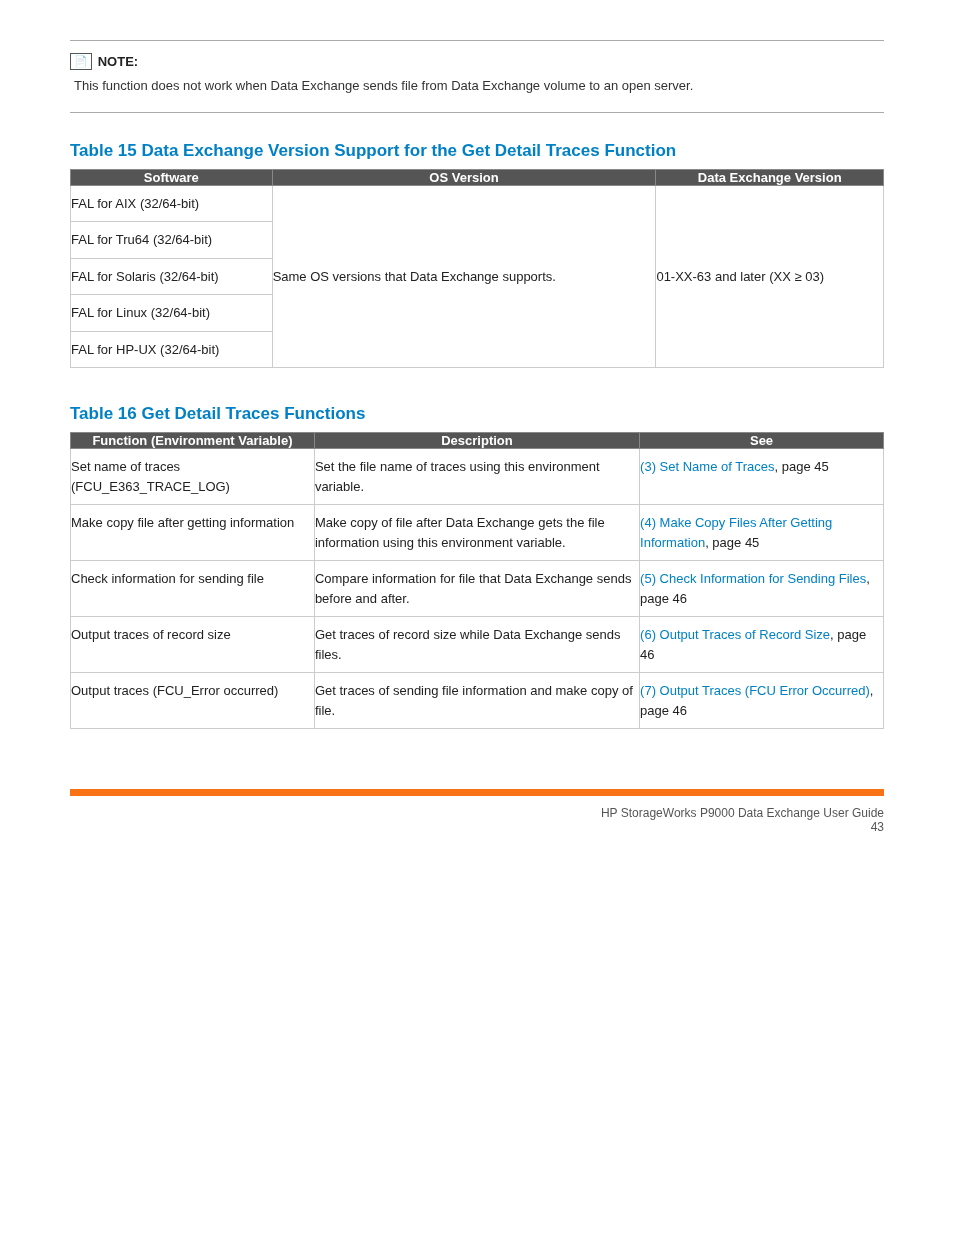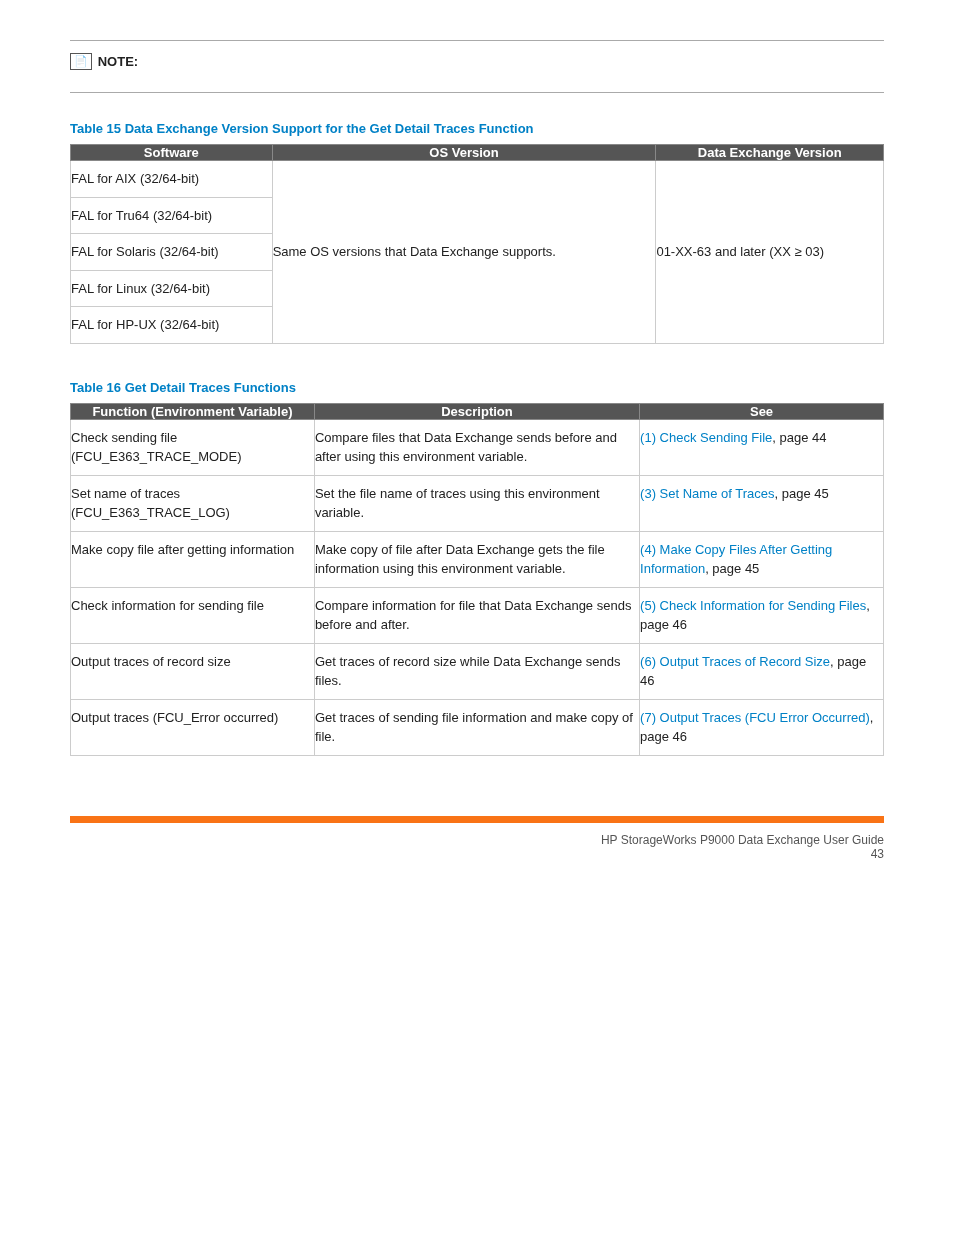--- a/index.html
+++ b/index.html
@@ -41,21 +41,21 @@
     .note-text {
       margin-left: 4px;
       line-height: 1.5;
       color: #333;
     }
 
     
     .table-title {
       color: #0081c6;
       font-weight: bold;
-      font-size: 13px;
+      font-size: 17px;
       margin-bottom: 8px;
       margin-top: 28px;
     }
 
     
     table {
       width: 100%;
       border-collapse: collapse;
       margin-bottom: 36px;
       font-size: 13px;
@@ -102,20 +102,21 @@
     }
   </style>
 </head>
 <body>
 
 <div class="note-section">
   <div class="note-header">
     <span class="note-icon">📄</span>
     <span class="note-label">NOTE:</span>
   </div>
+  <p class="note-text">This function does not work when Data Exchange sends file from Data Exchange volume to an open server.</p>
 </div>
 
 <div class="table-title">Table 15 Data Exchange Version Support for the Get Detail Traces Function</div>
 <table>
   <thead>
     <tr>
       <th>Software</th>
       <th>OS Version</th>
       <th>Data Exchange Version</th>
     </tr>
@@ -144,25 +145,20 @@
 <div class="table-title">Table 16 Get Detail Traces Functions</div>
 <table>
   <thead>
     <tr>
       <th style="width:30%;">Function (Environment Variable)</th>
       <th style="width:40%;">Description</th>
       <th style="width:30%;">See</th>
     </tr>
   </thead>
   <tbody id="table16-body">
-  <tr>
-        <td>Check sending file (FCU_E363_TRACE_MODE)</td>
-        <td>Compare files that Data Exchange sends before and after using this environment variable.</td>
-        <td><span class="link-text">(1) Check Sending File</span><span>, page 44</span></td>
-      </tr>
       <tr>
         <td>Set name of traces (FCU_E363_TRACE_LOG)</td>
         <td>Set the file name of traces using this environment variable.</td>
         <td><span class="link-text">(3) Set Name of Traces</span><span>, page 45</span></td>
       </tr>
       <tr>
         <td>Make copy file after getting information</td>
         <td>Make copy of file after Data Exchange gets the file information using this environment variable.</td>
         <td><span class="link-text">(4) Make Copy Files After Getting Information</span><span>, page 45</span></td>
       </tr>

